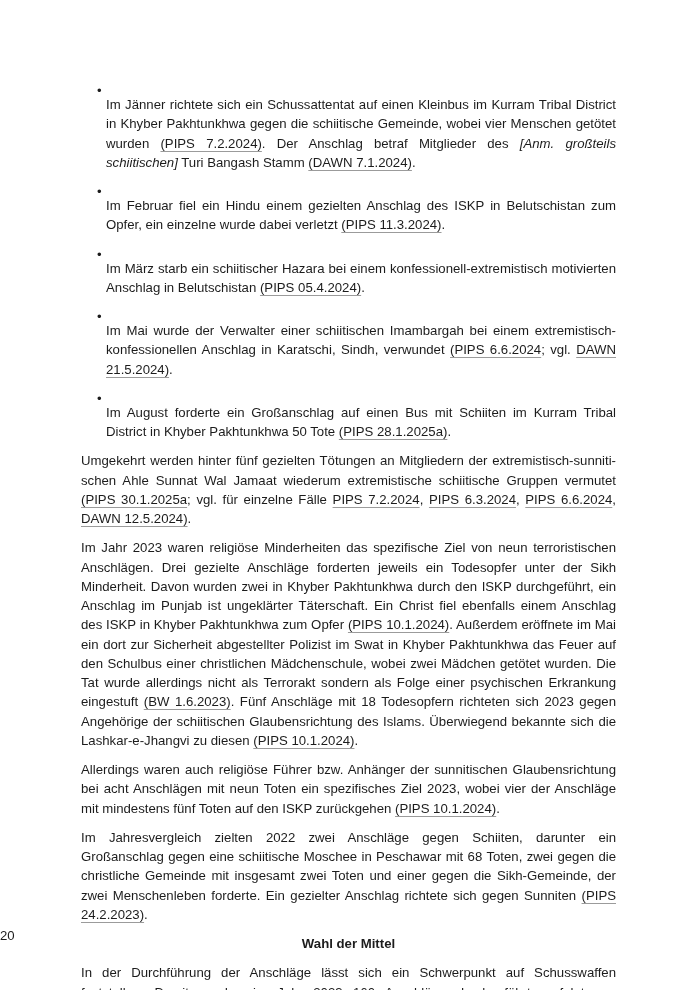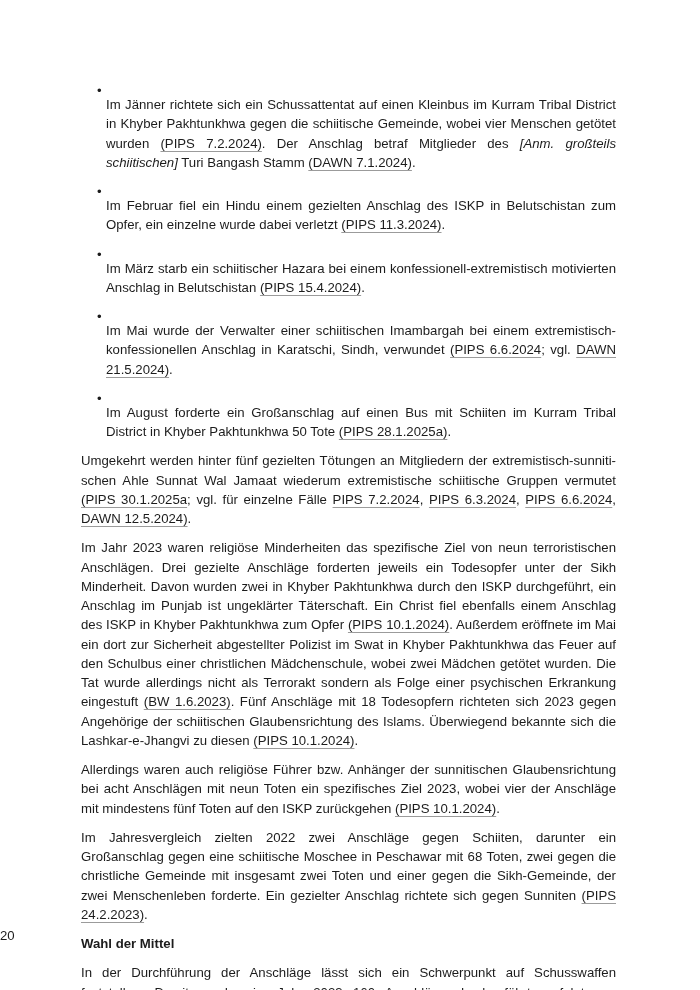--- a/index.html
+++ b/index.html
@@ -34,20 +34,21 @@
     padding-left: 16px;
   }
   .bullet-text {
     flex: 1;
     text-align: justify;
     margin-top: 14px;
   }
   .heading {
     font-weight: bold;
     margin: 8px 0 10px 0;
+    text-align: center;
   }
   .cite {
     color: inherit;
     text-decoration: underline;
     text-decoration-color: #9b9b9b;
     text-decoration-thickness: 1px;
     text-underline-offset: 2.5px;
     cursor: pointer;
   }
   .it { font-style: italic; }
@@ -70,21 +71,21 @@
     <div class="bullet-text"><span>Im Jänner richtete sich ein Schussattentat auf einen Kleinbus im Kurram Tribal District in Khyber Pakhtunkhwa gegen die schiitische Gemeinde, wobei vier Menschen getötet wurden </span><span class="cite">(PIPS 7.2.2024)</span><span>. Der Anschlag betraf Mitglieder des </span><span class="it">[Anm. großteils schiitischen]</span><span> Turi Bangash Stamm </span><span class="cite">(DAWN 7.1.2024)</span><span>.</span></div>
   </div>
 
   <div class="bullet">
     <span class="bullet-marker">•</span>
     <div class="bullet-text"><span>Im Februar fiel ein Hindu einem gezielten Anschlag des ISKP in Belutschistan zum Opfer, ein einzelne wurde dabei verletzt </span><span class="cite">(PIPS 11.3.2024)</span><span>.</span></div>
   </div>
 
   <div class="bullet">
     <span class="bullet-marker">•</span>
-    <div class="bullet-text"><span>Im März starb ein schiitischer Hazara bei einem konfessionell-extremistisch motivierten Anschlag in Belutschistan </span><span class="cite">(PIPS 15.4.2024)</span><span>.</span></div>
+    <div class="bullet-text"><span>Im März starb ein schiitischer Hazara bei einem konfessionell-extremistisch motivierten Anschlag in Belutschistan </span><span class="cite">(PIPS 05.4.2024)</span><span>.</span></div>
   </div>
 
   <div class="bullet">
     <span class="bullet-marker">•</span>
     <div class="bullet-text"><span>Im Mai wurde der Verwalter einer schiitischen Imambargah bei einem extremistisch-konfes­sionellen Anschlag in Karatschi, Sindh, verwundet </span><span class="cite">(PIPS 6.6.2024</span><span>; vgl. </span><span class="cite">DAWN 21.5.2024)</span><span>.</span></div>
   </div>
 
   <div class="bullet">
     <span class="bullet-marker">•</span>
     <div class="bullet-text"><span>Im August forderte ein Großanschlag auf einen Bus mit Schiiten im Kurram Tribal District in Khyber Pakhtunkhwa 50 Tote </span><span class="cite">(PIPS 28.1.2025a)</span><span>.</span></div>

